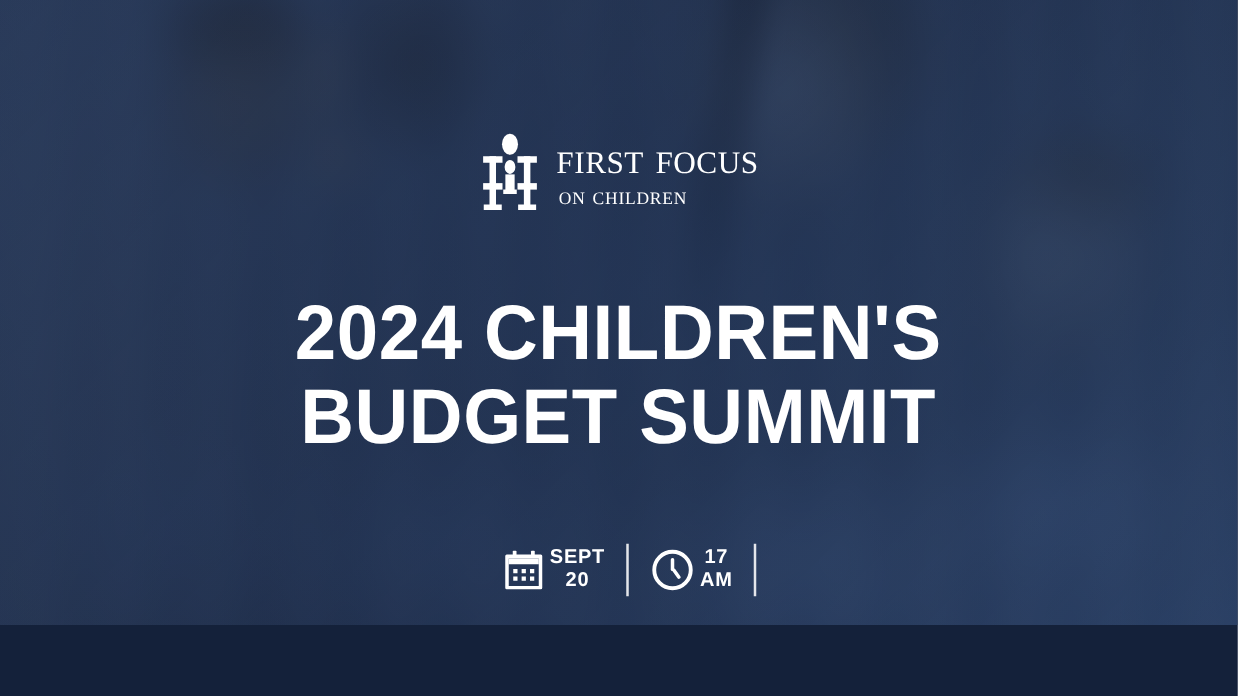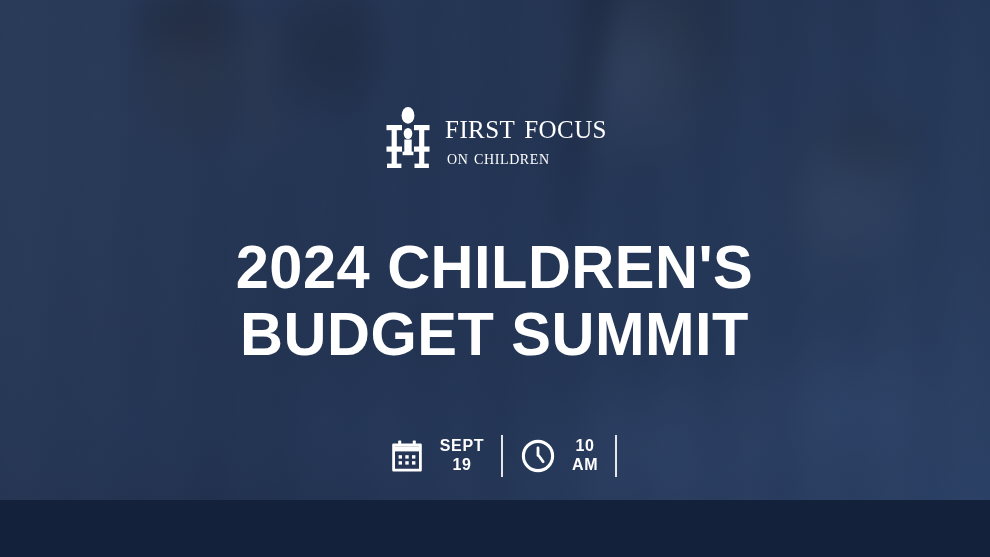--- a/index.html
+++ b/index.html
@@ -143,21 +143,21 @@
 
   
   .info-bar {
     display: flex;
     align-items: center;
     margin-top: 26px;
   }
   .info-item {
     display: flex;
     align-items: center;
-    gap: 16px;
+    gap: 4px;
     padding: 0 17px;
   }
   .info-icon { flex: 0 0 auto; display: block; }
   .info-text {
     color: #ffffff;
     text-align: center;
     font-weight: bold;
     font-size: 16px;
     line-height: 1.14;
     letter-spacing: 0.6px;
@@ -228,34 +228,34 @@
             <rect x="8.6" y="16.2" width="3.4" height="3.4"></rect>
             <rect x="15.3" y="16.2" width="3.4" height="3.4"></rect>
             <rect x="22.0" y="16.2" width="3.4" height="3.4"></rect>
             <rect x="8.6" y="22.2" width="3.4" height="3.4"></rect>
             <rect x="15.3" y="22.2" width="3.4" height="3.4"></rect>
             <rect x="22.0" y="22.2" width="3.4" height="3.4"></rect>
           </g>
         </svg>
         <div class="info-text">
           <span>SEPT</span>
-          <span>19</span>
+          <span>20</span>
         </div>
       </div>
 
       <div class="divider"></div>
 
       <div class="info-item">
         <svg class="info-icon" width="36" height="36" viewBox="0 0 36 36">
           <circle cx="18" cy="18" r="14.6" fill="none" stroke="#ffffff" stroke-width="3.1"></circle>
           <rect x="16.6" y="8.4" width="2.8" height="10.4" rx="1.3" fill="#ffffff"></rect>
           <rect x="17.0" y="17.2" width="2.8" height="9.4" rx="1.3" fill="#ffffff" transform="rotate(-36 18.4 17.2)"></rect>
         </svg>
         <div class="info-text">
-          <span>10</span>
+          <span>17</span>
           <span>AM</span>
         </div>
       </div>
 
       <div class="divider"></div>
 
 
     </div>
   </div>
 </div>

